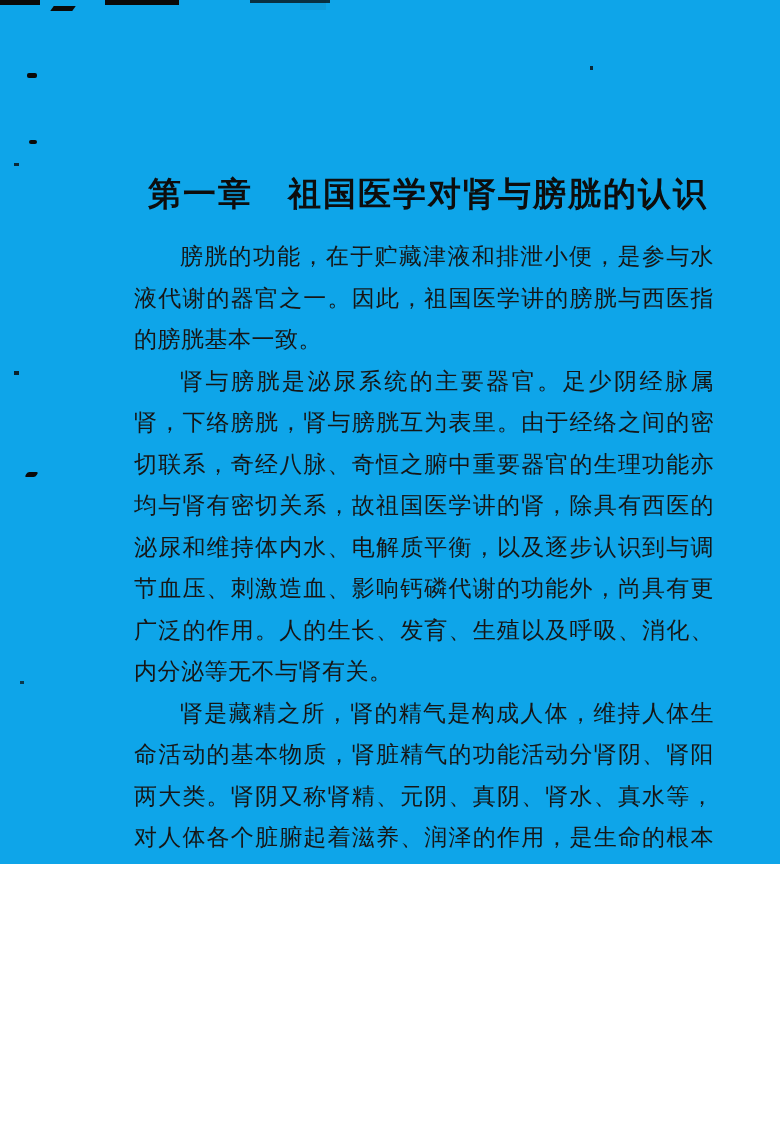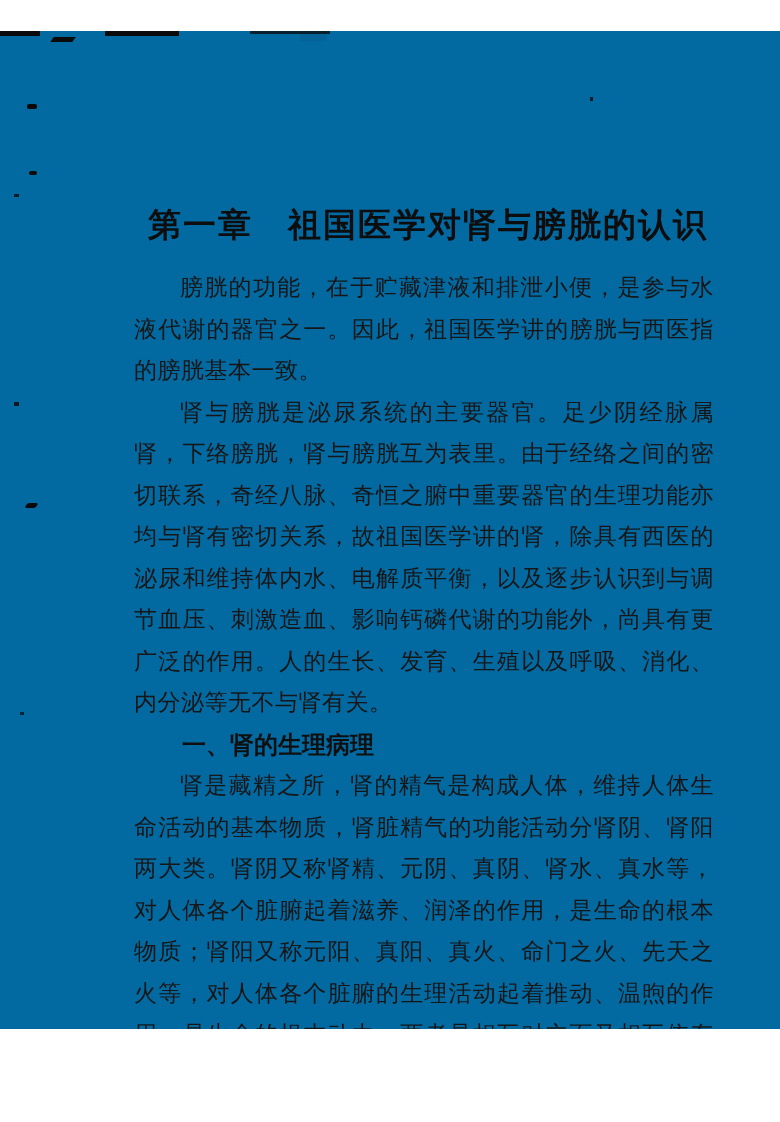--- a/index.html
+++ b/index.html
@@ -1,23 +1,22 @@
 <!DOCTYPE html>
 <html><head>
 <meta charset="utf-8">
 <style>
   html, body { margin:0; padding:0; background:#ffffff; }
   .page {
     position:relative;
-    width:780px; height:998px;
-    background:#0369a1;
+    width:780px; height:864px;
+    background:#0ea5e9;
     overflow:hidden;
     font-family:"Liberation Serif","DejaVu Serif",serif;
     color:#141414;
-    margin-top:31px;
   }
   .chapter-title {
     position:absolute;
     left:148px; top:172px;
     width:560px;
     margin:0;
     font-size:33px;
     font-weight:bold;
     letter-spacing:2px;
     white-space:nowrap;
@@ -88,19 +87,18 @@
   <div class="artifact speck5"></div>
   <div class="artifact speck6"></div>
   <div class="artifact speck7"></div>
   <div class="artifact speck8"></div>
 
   <h1 class="chapter-title">第一章　祖国医学对肾与膀胱的认识</h1>
 
   <div class="text-block">
     <p class="para">膀胱的功能，在于贮藏津液和排泄小便，是参与水液代谢的器官之一。因此，祖国医学讲的膀胱与西医指的膀胱基本一致。</p>
     <p class="para">肾与膀胱是泌尿系统的主要器官。足少阴经脉属肾，下络膀胱，肾与膀胱互为表里。由于经络之间的密切联系，奇经八脉、奇恒之腑中重要器官的生理功能亦均与肾有密切关系，故祖国医学讲的肾，除具有西医的泌尿和维持体内水、电解质平衡，以及逐步认识到与调节血压、刺激造血、影响钙磷代谢的功能外，尚具有更广泛的作用。人的生长、发育、生殖以及呼吸、消化、内分泌等无不与肾有关。</p>
-    <h2 class="section-heading">一、肾的生理病理</h2>
     <p class="para">肾是藏精之所，肾的精气是构成人体，维持人体生命活动的基本物质，肾脏精气的功能活动分肾阴、肾阳两大类。肾阴又称肾精、元阴、真阴、肾水、真水等，对人体各个脏腑起着滋养、润泽的作用，是生命的根本物质；肾阳又称元阳、真阳、真火、命门之火、先天之火等，对人体各个脏腑的生理活动起着推动、温煦的作用，是生命的根本动力，两者是相互对立而又相互依存的。肾阴与肾阳代表着物质与功能两个方面。物质存于体内，功能表现于外。在外之阳是内在物质运动的表现；在内之阴是产生功能的物质基础。肾由于有肾阴作为物质基础，才能不断地发挥肾阳的动力作用；又由于有肾阳作为动力，才能不断地贮藏肾精。所以《素问·阴阳应象大论》说：“阴在内，阳之守也，阳在外，阴之使也。”可见肾阴、肾阳又是</p>
   </div>
 
   <div class="footer-page-number">— 1 —</div>
 
 </div>
 
 </body></html>

